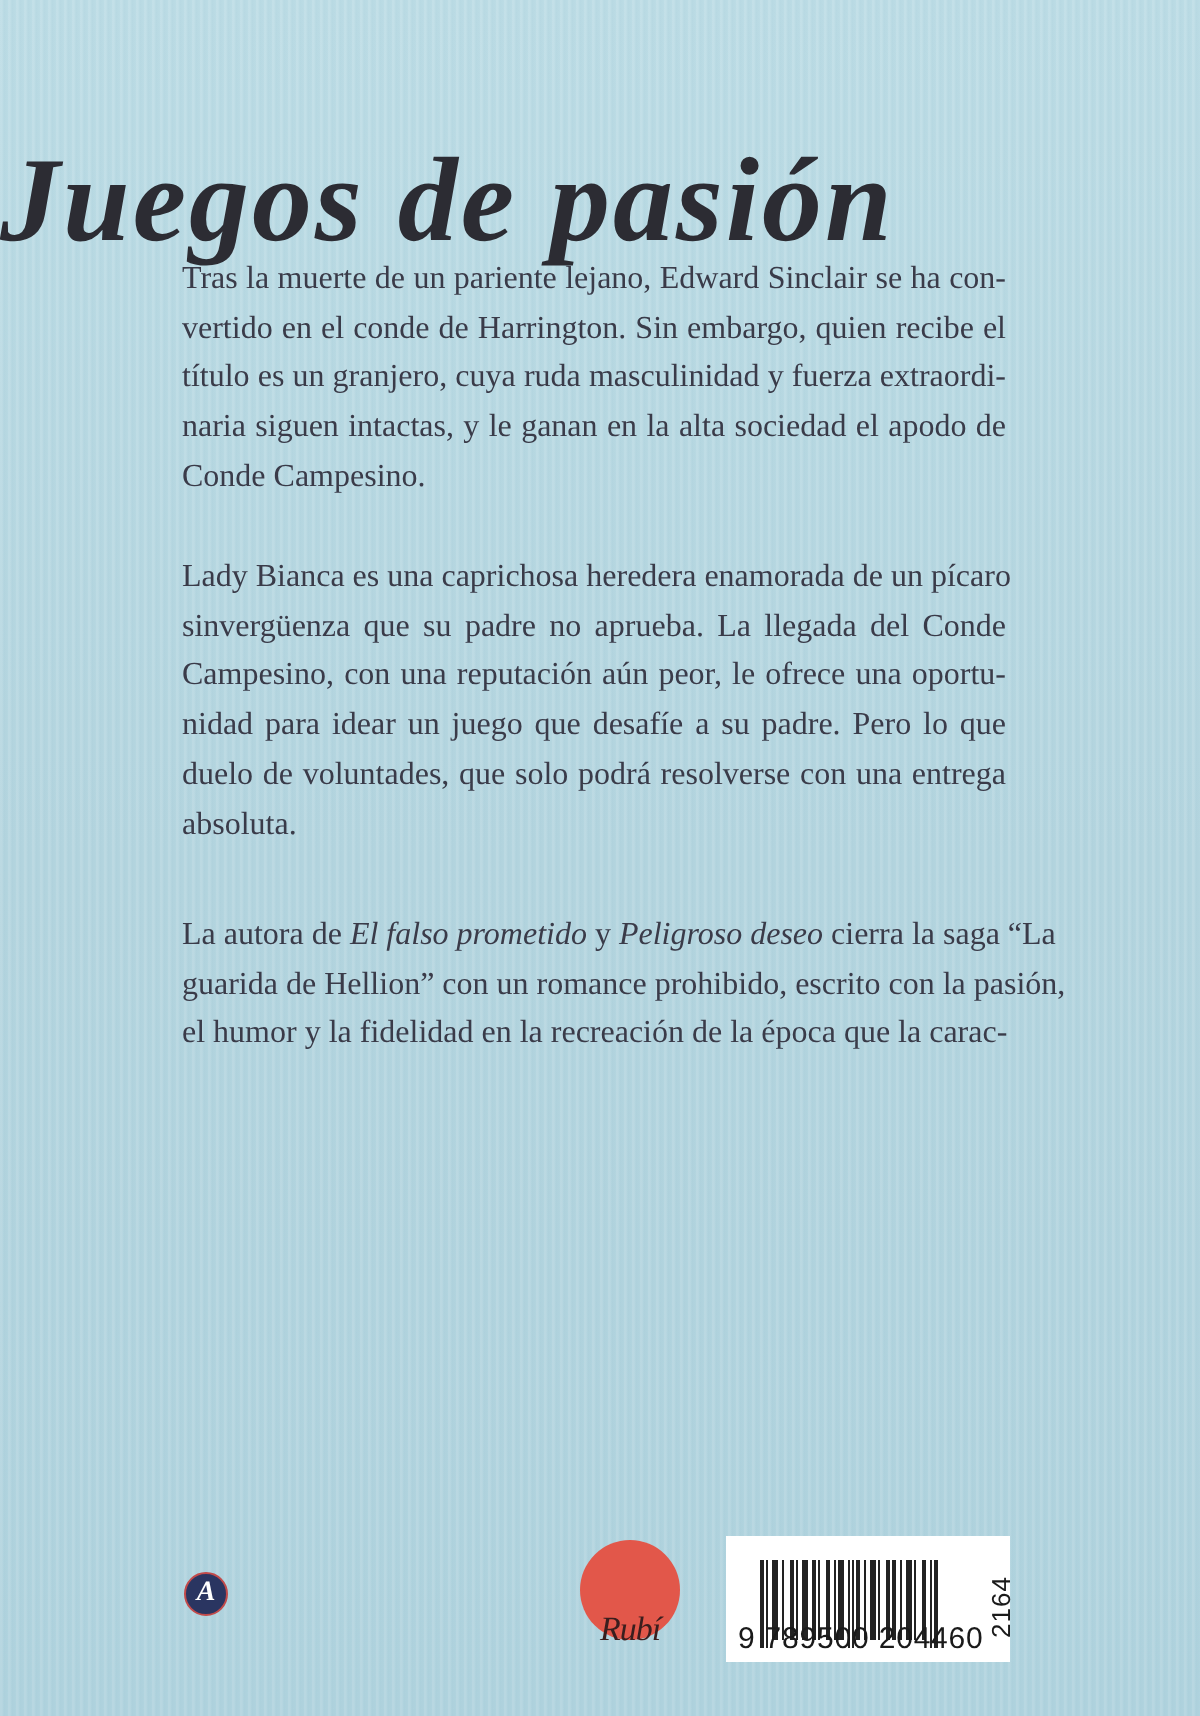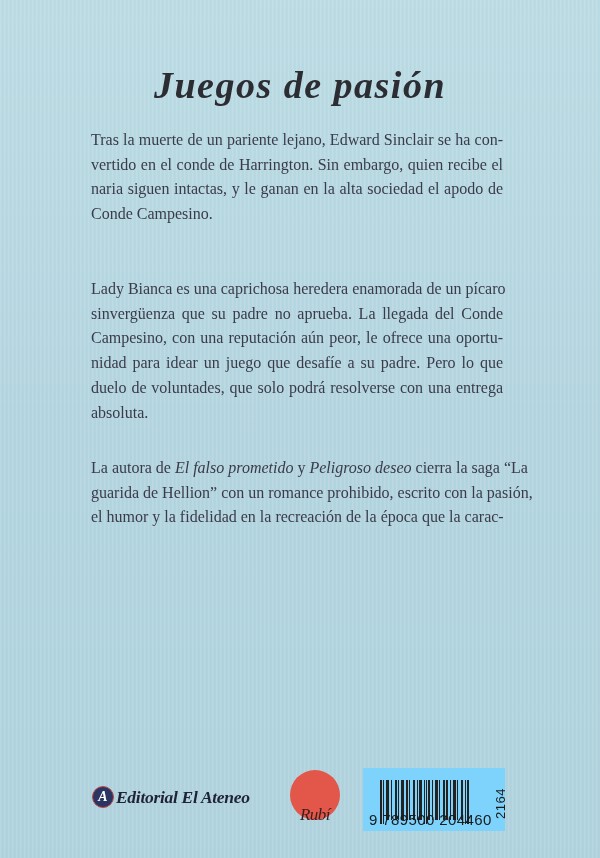--- a/index.html
+++ b/index.html
@@ -20,24 +20,23 @@
           rgba(255,255,255,0.0) 4px),
         linear-gradient(180deg, #bcdce5 0%, #b4d5df 50%, #b0d3de 100%);
       font-family: "Liberation Serif", "DejaVu Serif", serif;
       color: #363845;
     }
     .title {
       position: absolute;
       left: 0;
       top: 30px;
       width: 600px;
-      text-align: center;
       font-family: "Liberation Serif", "DejaVu Serif", serif;
       font-style: italic;
-      font-size: 38px;
+      font-size: 60px;
       letter-spacing: 1.5px;
       color: #2c2c33;
       line-height: 60px;
     }
     .blurb {
       position: absolute;
       left: 91px;
       width: 412px;
       font-size: 16px;
       line-height: 24.7px;
@@ -114,21 +113,21 @@
       letter-spacing: -0.5px;
       margin-top: 40px;
     }
 
     .barcode-box {
       position: absolute;
       left: 363px;
       top: 768px;
       width: 142px;
       height: 63px;
-      background: #7dd3fc;
+      background: #ffffff;
     }
     .barcode-bars {
       position: absolute;
       left: 17px;
       top: 12px;
       width: 110px;
       height: 42px;
       display: flex;
       align-items: flex-start;
     }
@@ -162,20 +161,21 @@
     }
   </style>
 </head>
 <body>
 
 <h1 class="title">Juegos de pasión</h1>
 
 <div class="blurb p1">
   <span class="line">Tras la muerte de un pariente lejano, Edward Sinclair se ha con-</span>
   <span class="line">vertido en el conde de Harrington. Sin embargo, quien recibe el</span>
+  <span class="line">título es un granjero, cuya ruda masculinidad y fuerza extraordi-</span>
   <span class="line">naria siguen intactas, y le ganan en la alta sociedad el apodo de</span>
   <span class="line last">Conde Campesino.</span>
 </div>
 
 <div class="blurb p2">
   <span class="line">Lady Bianca es una caprichosa heredera enamorada de un pícaro</span>
   <span class="line">sinvergüenza que su padre no aprueba. La llegada del Conde</span>
   <span class="line">Campesino, con una reputación aún peor, le ofrece una oportu-</span>
   <span class="line">nidad para idear un juego que desafíe a su padre. Pero lo que</span>
   <span class="line">duelo de voluntades, que solo podrá resolverse con una entrega</span>
@@ -183,21 +183,20 @@
 </div>
 
 <div class="blurb p3">
   <span class="line"><span>La autora de </span><i>El falso prometido</i><span> y </span><i>Peligroso deseo</i><span> cierra la saga “La</span></span>
   <span class="line">guarida de Hellion” con un romance prohibido, escrito con la pasión,</span>
   <span class="line">el humor y la fidelidad en la recreación de la época que la carac-</span>
 </div>
 
 <div class="publisher">
   <div class="publisher-logo">A</div>
-  <span class="publisher-name">Editorial El Ateneo</span>
 </div>
 
 <div class="imprint">
   <span class="imprint-label">Rubí</span>
 </div>
 
 <div class="barcode-box">
   <div class="barcode-bars">
     <span class="guard" style="width:2px"></span>
       <span class="gap" style="width:1px"></span>

